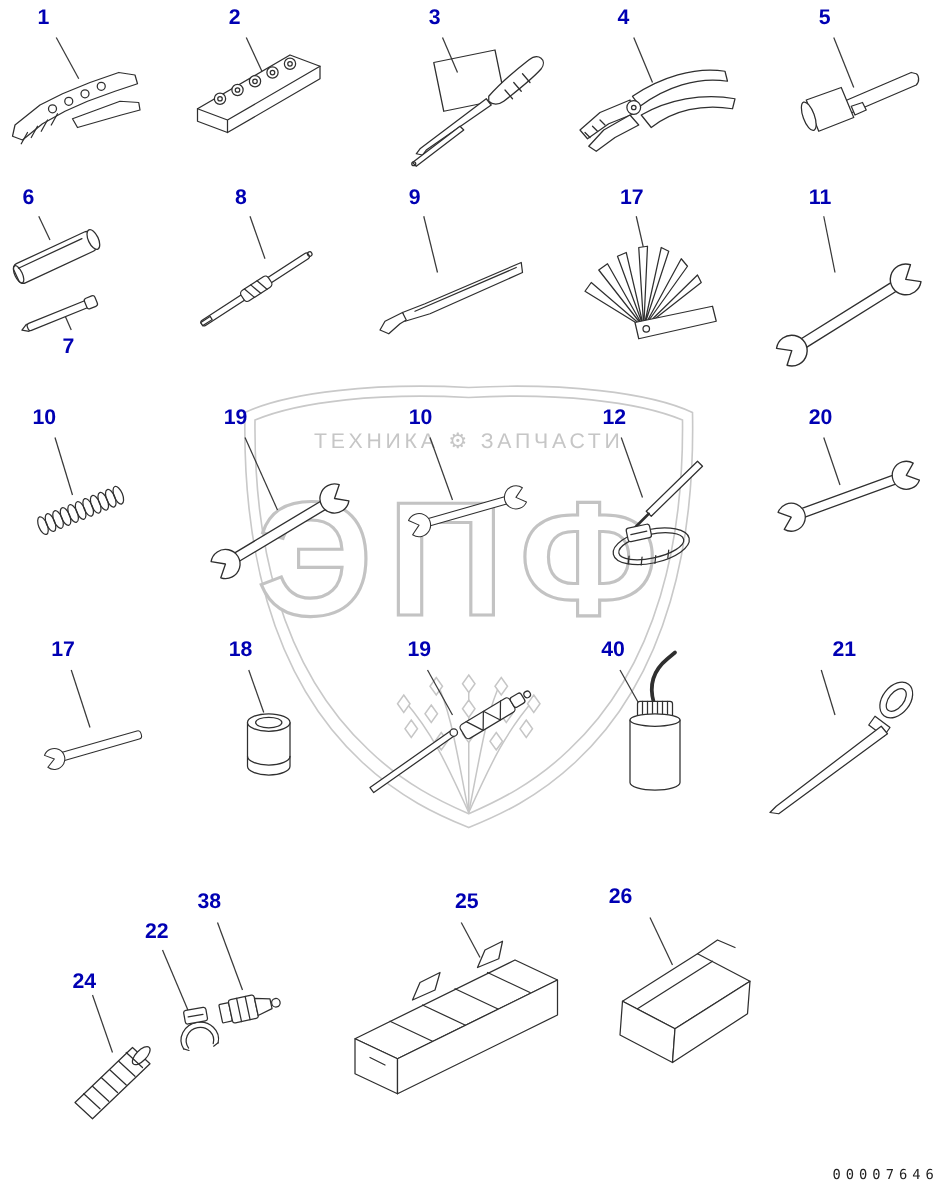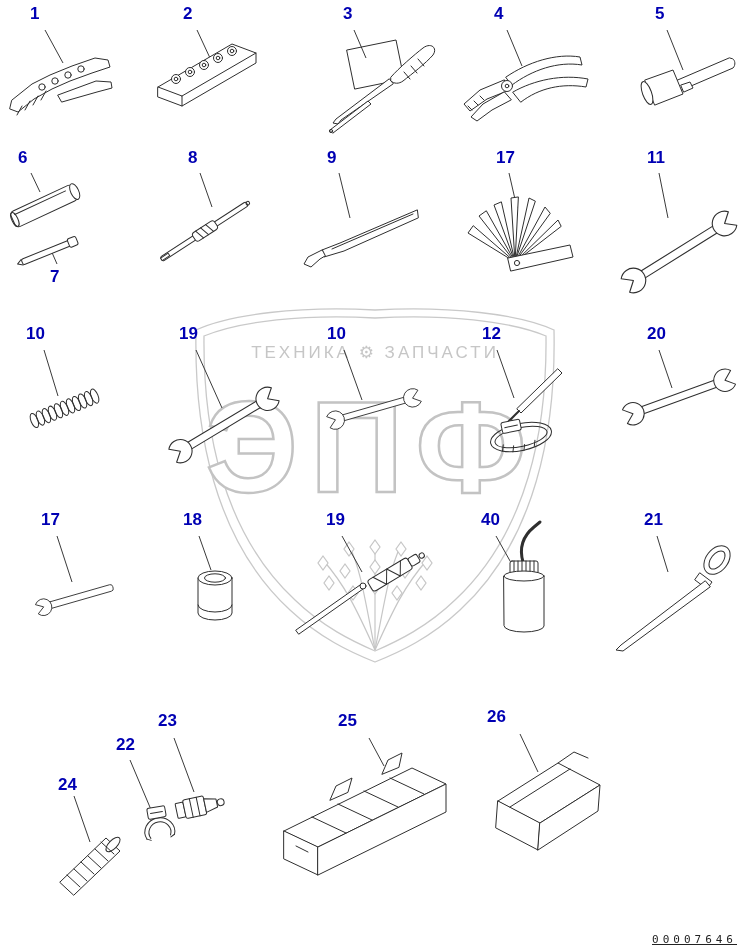--- a/index.html
+++ b/index.html
@@ -1,22 +1,22 @@
 <!DOCTYPE html>
 <html><head>
 <meta charset="utf-8">
 <style>
   html,body{margin:0;padding:0;background:#fff;}
   .page{position:relative;width:753px;height:950px;background:#fff;overflow:hidden;
         font-family:"Liberation Sans",sans-serif;}
   .canvas{position:absolute;left:0;top:0;}
   .num{position:absolute;color:#0000b3;font-weight:bold;font-size:17px;line-height:1;
        font-family:"Liberation Sans",sans-serif;}
-  .serial{position:absolute;right:16px;bottom:4px;font-family:"DejaVu Sans Mono",monospace;
-          font-size:11px;letter-spacing:4px;color:#222;text-decoration:underline;}
+  .serial{position:absolute;right:2px;bottom:4px;font-family:"DejaVu Sans Mono",monospace;
+          font-size:11px;letter-spacing:4px;color:#222;}
 </style>
 </head>
 <body>
 
 <div class="page">
 
 <svg class="canvas" width="753" height="950" viewBox="0 0 753 950">
 
   <defs>
     <g id="wrench2">
@@ -305,22 +305,22 @@
 <div class="num" style="left:647px;top:149px">11</div>
 <div class="num" style="left:26px;top:325px">10</div>
 <div class="num" style="left:179px;top:325px">19</div>
 <div class="num" style="left:327px;top:325px">10</div>
 <div class="num" style="left:482px;top:325px">12</div>
 <div class="num" style="left:647px;top:325px">20</div>
 <div class="num" style="left:41px;top:511px">17</div>
 <div class="num" style="left:183px;top:511px">18</div>
 <div class="num" style="left:326px;top:511px">19</div>
 <div class="num" style="left:481px;top:511px">40</div>
-<div class="num" style="left:644px;top:511px">21</div>
+<div class="num" style="left:666px;top:511px">21</div>
 <div class="num" style="left:116px;top:736px">22</div>
-<div class="num" style="left:158px;top:712px">23</div>
+<div class="num" style="left:158px;top:712px">38</div>
 <div class="num" style="left:58px;top:776px">24</div>
-<div class="num" style="left:338px;top:712px">25</div>
+<div class="num" style="left:364px;top:712px">25</div>
 <div class="num" style="left:487px;top:708px">26</div>
 
 <div class="serial">00007646</div>
 
 </div>
 
 </body></html>

